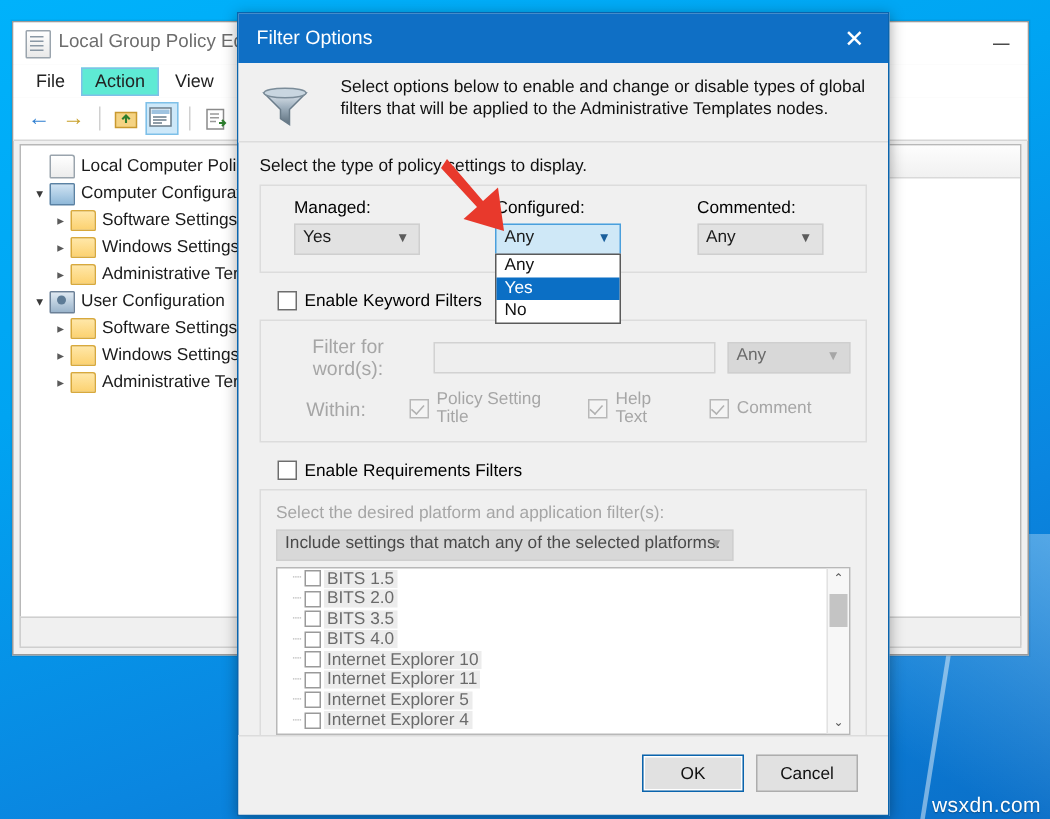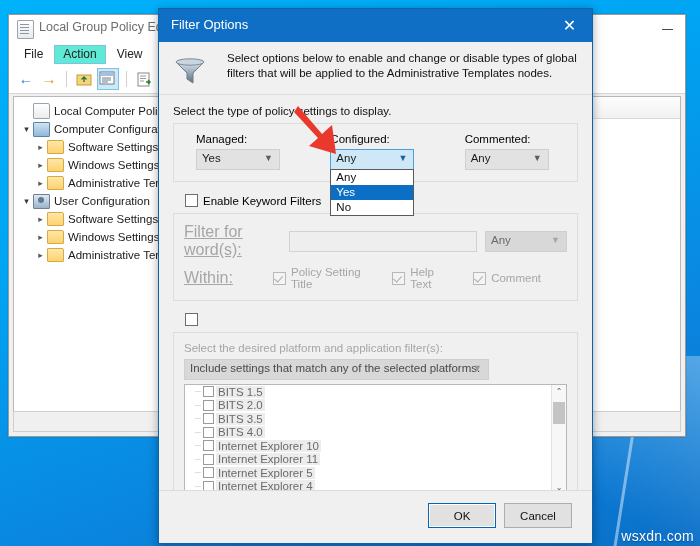--- a/index.html
+++ b/index.html
@@ -107,21 +107,21 @@
   .dropmenu .opt{height:15px;line-height:15px;padding-left:5px;font-size:11.5px;color:#111;}
   .dropmenu .opt.hl{background:#0b6fc5;color:#fff;}
 
   .chkline{display:flex;align-items:center;margin:12px 0 6px 12px;font-size:11.5px;}
   .chkbox{width:11px;height:11px;border:1px solid #6d6d6d;background:#fff;margin-right:5px;
     flex:0 0 11px;position:relative;}
   .chkbox.dis{border-color:#b8b8b8;background:#f4f4f4;}
   .chkbox.checked.dis:after{content:"";position:absolute;left:2px;top:1px;width:4px;height:7px;
     border:solid #b0b0b0;border-width:0 1.6px 1.6px 0;transform:rotate(42deg);}
   .kwrow{display:flex;align-items:center;padding:9px 10px 3px 10px;}
-  .kwlbl{width:96px;text-align:left;padding-right:9px;font-size:16px;color:#a6a6a6;text-decoration:underline;}
+  .kwlbl{width:96px;text-align:center;padding-right:9px;font-size:13px;color:#a6a6a6;}
   .txtin{flex:1;height:19px;background:#eee;border:1px solid #d2d2d2;}
   .kwrow2{display:flex;align-items:center;padding:4px 10px 10px 10px;}
   .wchk{display:flex;align-items:center;margin-right:26px;font-size:11.5px;color:#a6a6a6;}
 
   .reqlbl{font-size:11.5px;color:#a6a6a6;padding:9px 0 5px 10px;}
   .reqrow{display:flex;padding:0 10px 0 10px;align-items:flex-start;}
   .wide-combo{flex:1;height:19px;background:#d8d8d8;border:1px solid #cfcfcf;position:relative;
     font-size:11.5px;color:#4a4a4a;}
   .wide-combo .cv{position:absolute;left:5px;top:2px;}
   .wide-combo .ca{position:absolute;right:6px;top:3px;font-size:9px;color:#9a9a9a;}
@@ -366,20 +366,21 @@
         </div>
         <div class="wchk">
           <span class="chkbox dis checked"></span>
           <span>Comment</span>
         </div>
       </div>
     </div>
 
     <div class="chkline">
       <span class="chkbox"></span>
+      <span>Enable Requirements Filters</span>
     </div>
 
     <div class="gbox disabled">
       <div class="reqlbl">Select the desired platform and application filter(s):</div>
       <div class="reqrow">
         <div class="wide-combo">
           <span class="cv">Include settings that match any of the selected platforms.</span>
           <span class="ca">▼</span>
         </div>
         <div class="sidebtns" style="visibility:hidden;height:0;margin:0;padding:0;width:78px;"></div>

